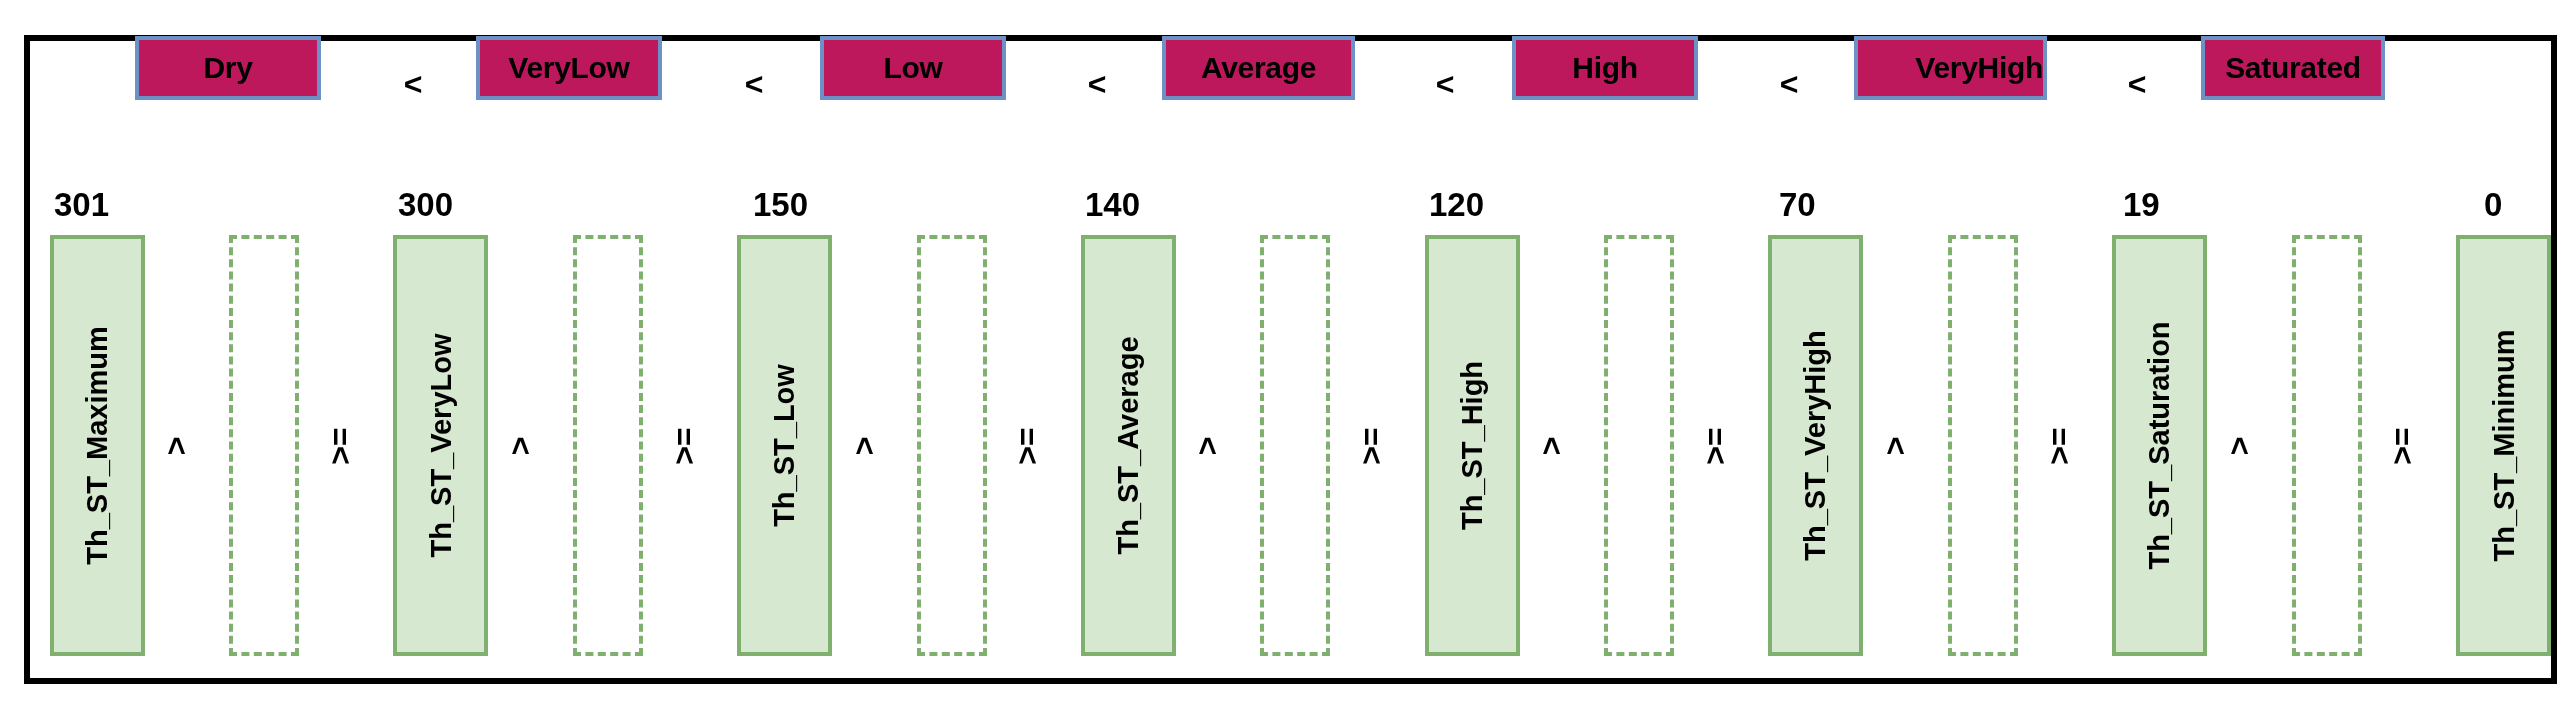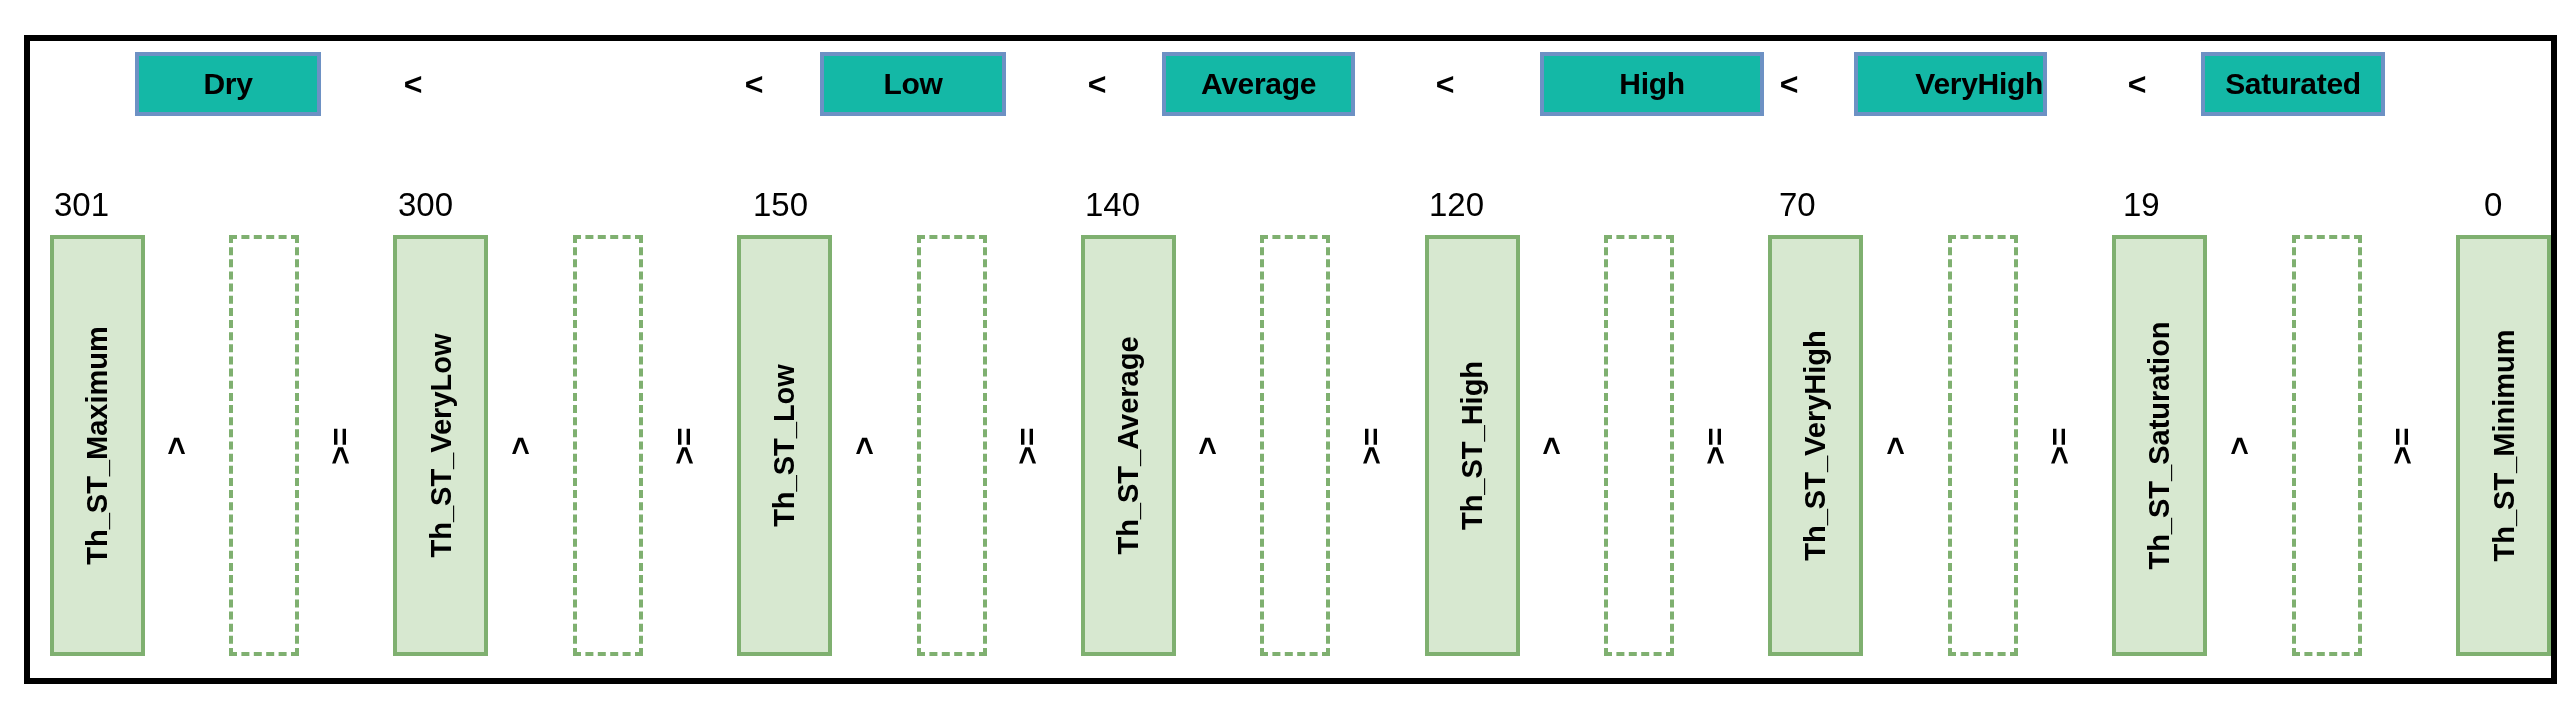--- a/index.html
+++ b/index.html
@@ -35,52 +35,52 @@
   
   .cat-row {
     position: absolute;
     left: 0;
     top: 0;
     width: 2576px;
     height: 107px;
   }
   .cat-box {
     position: absolute;
+    top: 36px;
+    height: 64px;
+    background: #be185d;
+    border: 4.1px solid #6d91c4;
+    box-sizing: border-box;
+    display: flex;
+    align-items: center;
+    justify-content: center;
+    font-size: 30px;
+    font-weight: bold;
+    color: #000000;
+    letter-spacing: -0.3px;
+  }
+  .cat-op {
+    position: absolute;
     top: 52px;
     height: 64px;
-    background: #14b8a6;
-    border: 4.1px solid #6d91c4;
-    box-sizing: border-box;
-    display: flex;
-    align-items: center;
-    justify-content: center;
-    font-size: 30px;
-    font-weight: bold;
-    color: #000000;
-    letter-spacing: -0.3px;
-  }
-  .cat-op {
-    position: absolute;
-    top: 52px;
-    height: 64px;
     display: flex;
     align-items: center;
     justify-content: center;
     font-size: 32px;
     font-weight: bold;
     color: #000000;
     width: 44px;
   }
 
   
   .val-label {
     position: absolute;
     top: 188px;
     font-size: 33px;
-    font-weight: normal;
+    font-weight: bold;
     color: #000000;
     white-space: nowrap;
     line-height: 1;
   }
 
   
   .th-box {
     position: absolute;
     top: 235px;
     height: 421px;
@@ -138,39 +138,42 @@
 
   <div class="cat-row">
 
     <div class="cat-box" style="left:135px;  width:186px;">
       <span>Dry</span>
     </div>
     <div class="cat-op" style="left:391px;">
       <span>&lt;</span>
     </div>
 
+    <div class="cat-box" style="left:476px;  width:186px;">
+      <span>VeryLow</span>
+    </div>
     <div class="cat-op" style="left:732px;">
       <span>&lt;</span>
     </div>
 
     <div class="cat-box" style="left:820px; width:186px;">
       <span>Low</span>
     </div>
     <div class="cat-op" style="left:1075px;">
       <span>&lt;</span>
     </div>
 
     <div class="cat-box" style="left:1162px; width:193px;">
       <span>Average</span>
     </div>
     <div class="cat-op" style="left:1423px;">
       <span>&lt;</span>
     </div>
 
-    <div class="cat-box" style="left:1512px; width:224px;margin-left:28px;">
+    <div class="cat-box" style="left:1512px; width:186px;">
       <span>High</span>
     </div>
     <div class="cat-op" style="left:1767px;">
       <span>&lt;</span>
     </div>
 
     <div class="cat-box" style="left:1854px; width:193px;justify-content:flex-end;">
       <span>VeryHigh</span>
     </div>
     <div class="cat-op" style="left:2115px;">

